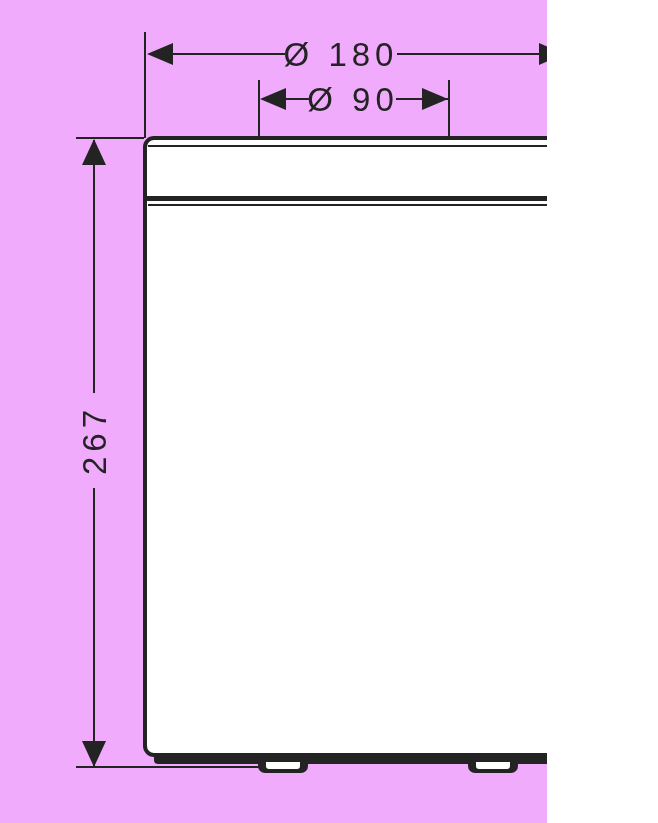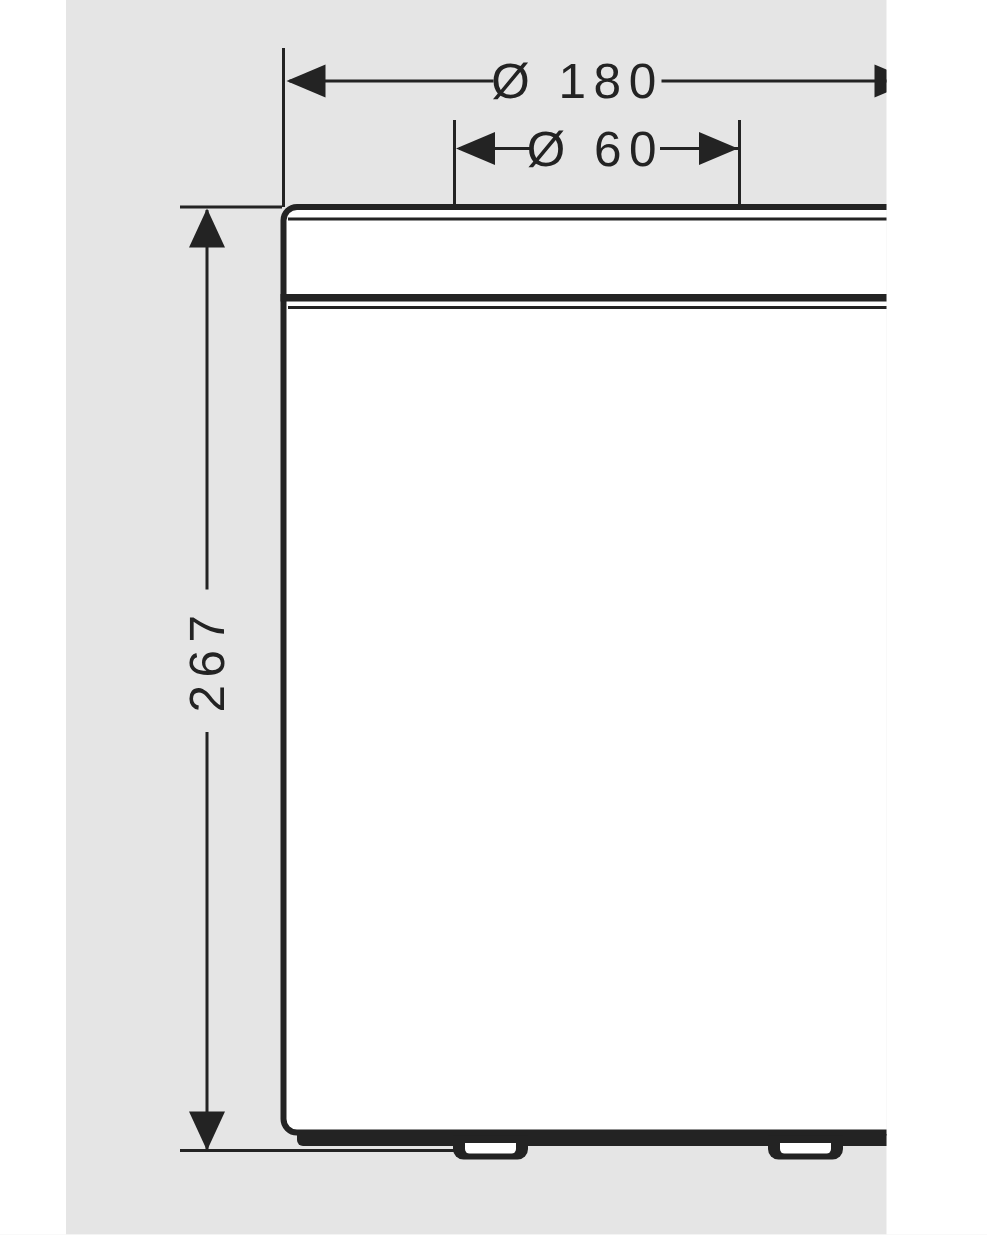--- a/index.html
+++ b/index.html
@@ -1,18 +1,18 @@
 <!DOCTYPE html>
 <html><head>
 <meta charset="utf-8">
 <style>
   html,body{margin:0;padding:0;background:#ffffff;}
   .canvas{
-    position:relative;width:547px;height:823px;background:#e5e5e5;overflow:hidden;
-    font-family:"Liberation Sans", sans-serif;color:#232323;margin-left:44px;
+    position:relative;width:547px;height:823px;background:#f0abfc;overflow:hidden;
+    font-family:"Liberation Sans", sans-serif;color:#232323;
   }
   .hline,.vline{position:absolute;background:#232323;}
   .hline{height:2px;}
   .vline{width:2px;}
   .thick{height:5px;}
   .thin{height:2px;}
   .arr{position:absolute;width:0;height:0;}
   .arr.left{border-top:11px solid transparent;border-bottom:11px solid transparent;border-right:26px solid #232323;}
   .arr.right{border-top:11px solid transparent;border-bottom:11px solid transparent;border-left:26px solid #232323;}
   .arr.up{border-left:12px solid transparent;border-right:12px solid transparent;border-bottom:26px solid #232323;}
@@ -64,21 +64,21 @@
   <div class="arr left" style="left:147px;top:43px;"></div>
   <div class="arr right" style="left:539px;top:43px;"></div>
   <div class="lbl" style="left:341px;top:54px;">Ø 180</div>
 
   <div class="vline" style="left:258px;top:80px;height:58px;"></div>
   <div class="vline" style="left:448px;top:80px;height:58px;"></div>
   <div class="hline" style="left:262px;top:98px;width:48px;"></div>
   <div class="hline" style="left:396px;top:98px;width:52px;"></div>
   <div class="arr left" style="left:260px;top:88px;"></div>
   <div class="arr right" style="left:422px;top:88px;"></div>
-  <div class="lbl" style="left:353px;top:99px;">Ø 60</div>
+  <div class="lbl" style="left:353px;top:99px;">Ø 90</div>
 
   <div class="hline" style="left:76px;top:137px;width:68px;"></div>
   <div class="hline" style="left:76px;top:766px;width:184px;"></div>
   <div class="vline" style="left:93px;top:140px;height:253px;"></div>
   <div class="vline" style="left:93px;top:488px;height:279px;"></div>
   <div class="arr up" style="left:82px;top:139px;"></div>
   <div class="arr down" style="left:82px;top:741px;"></div>
   <div class="lbl rot" style="left:94px;top:440px;">267</div>
 
 </div>

